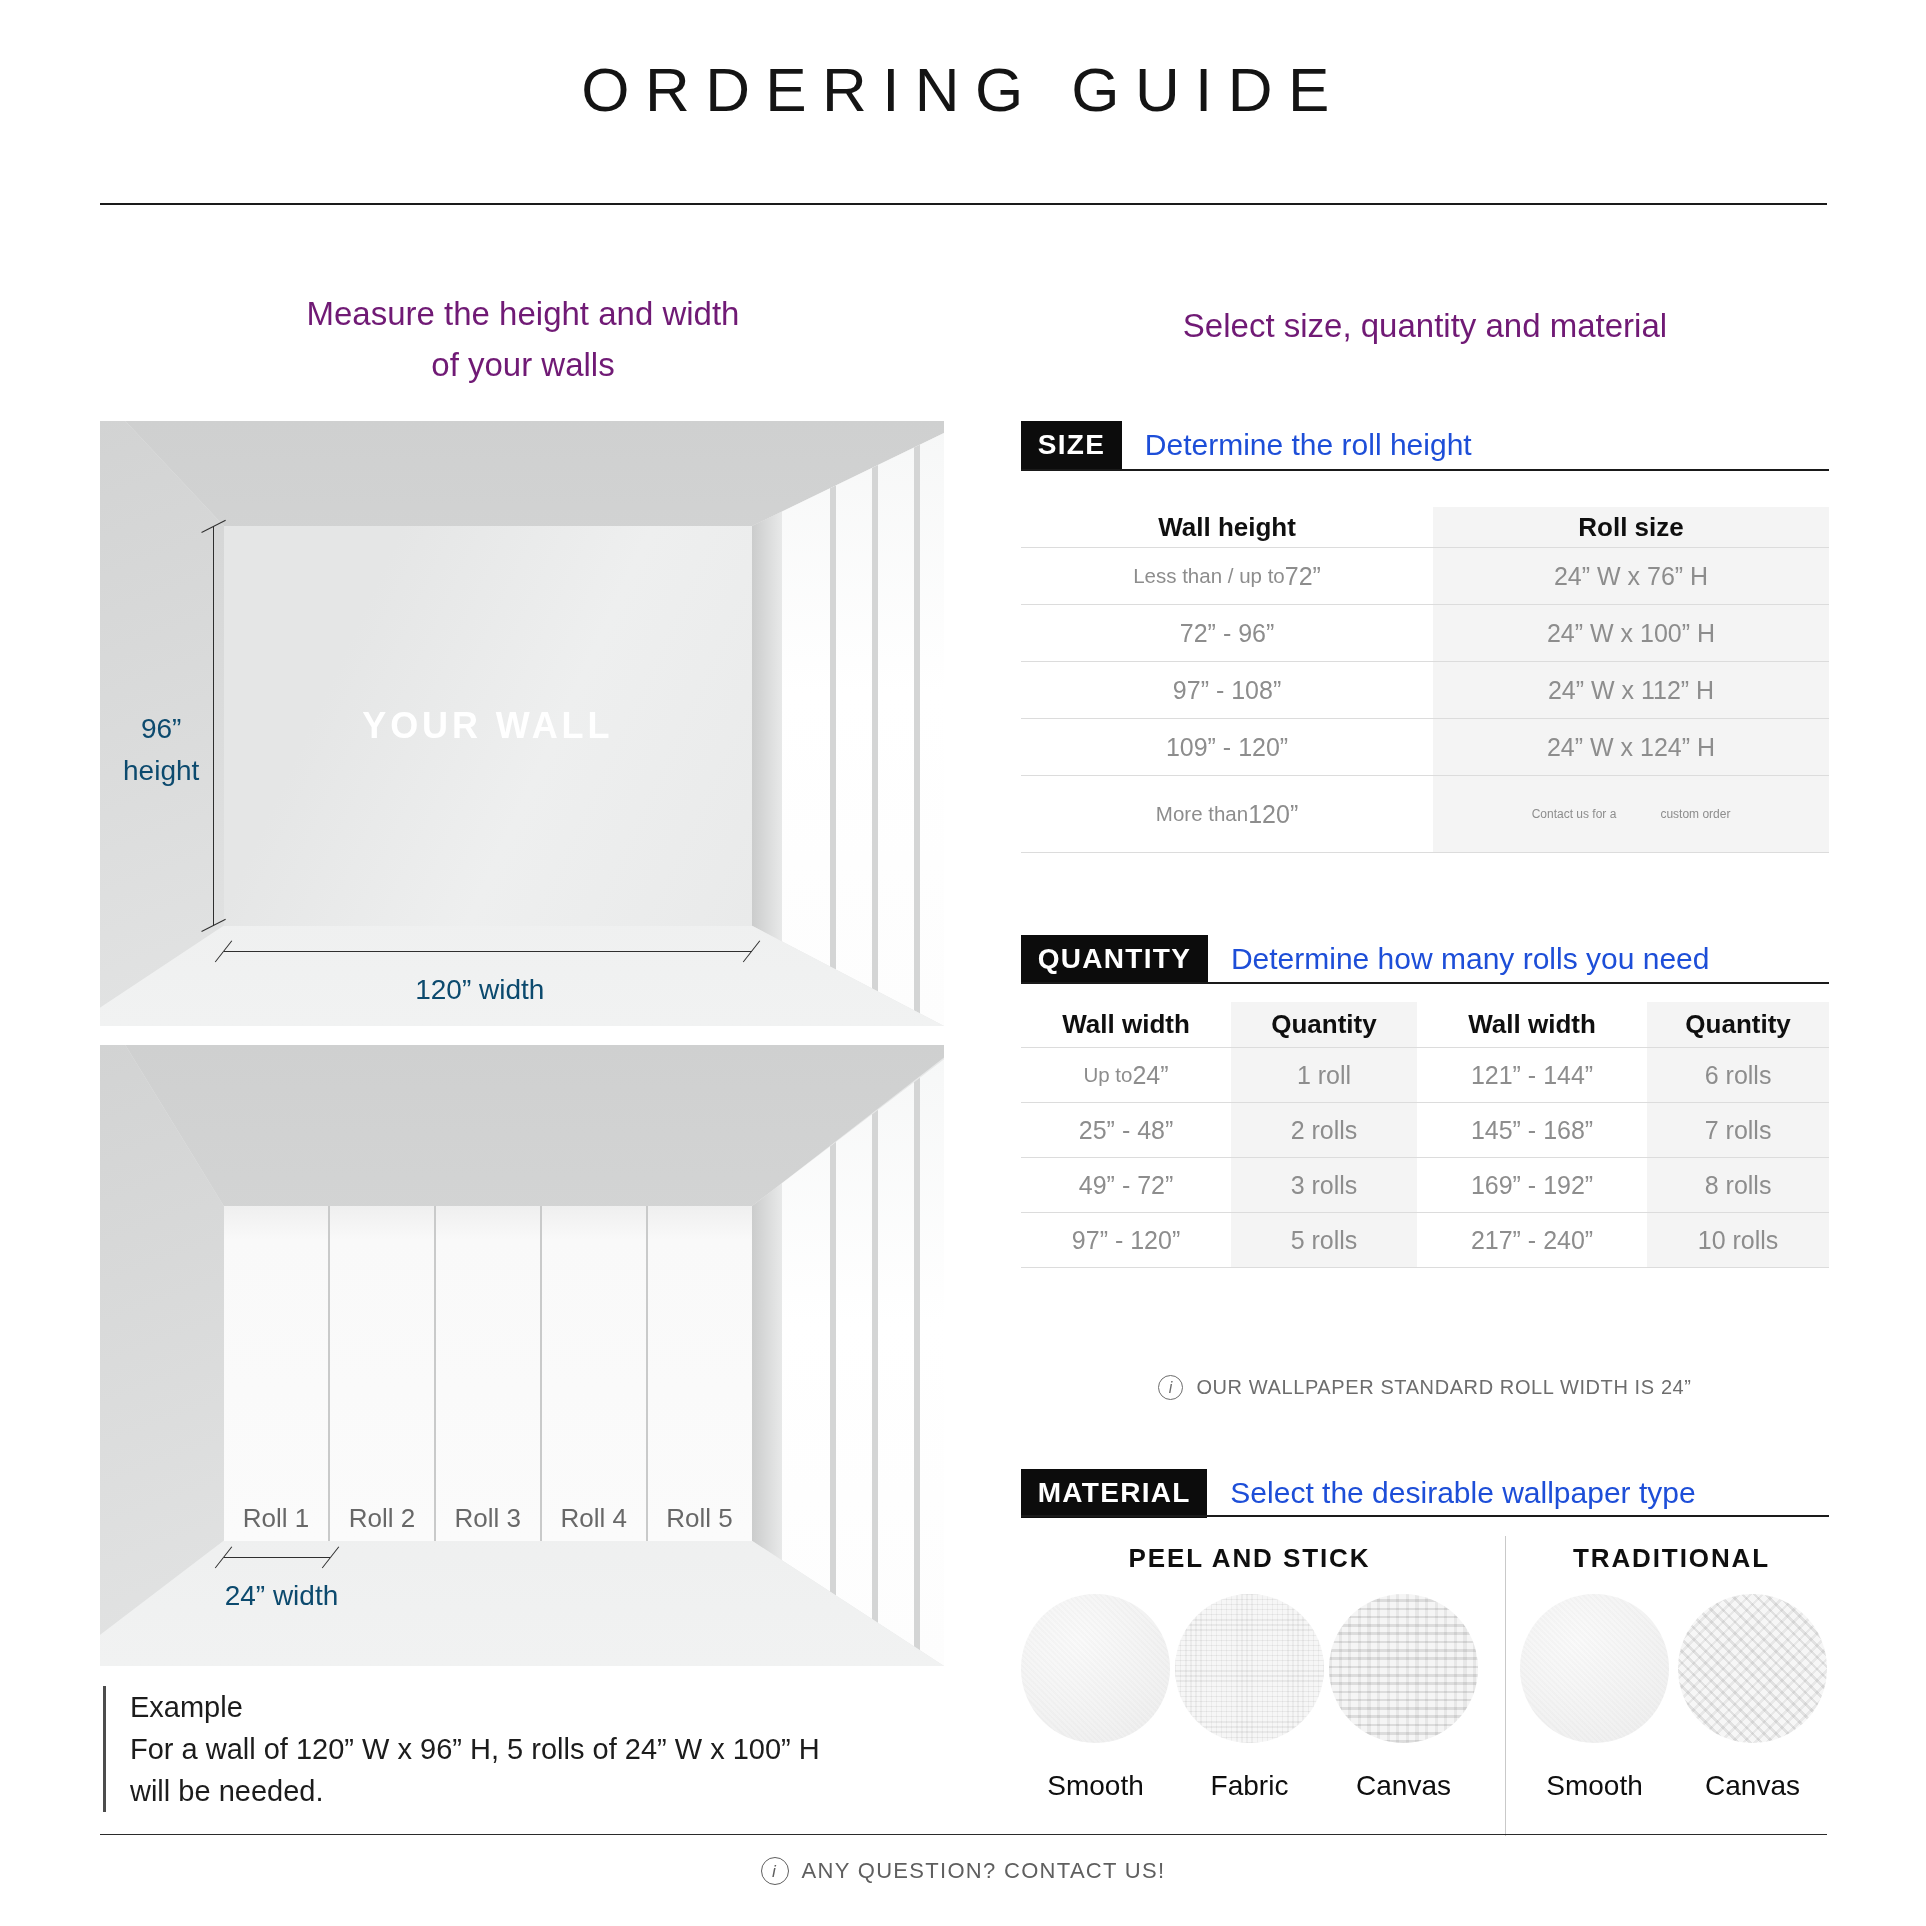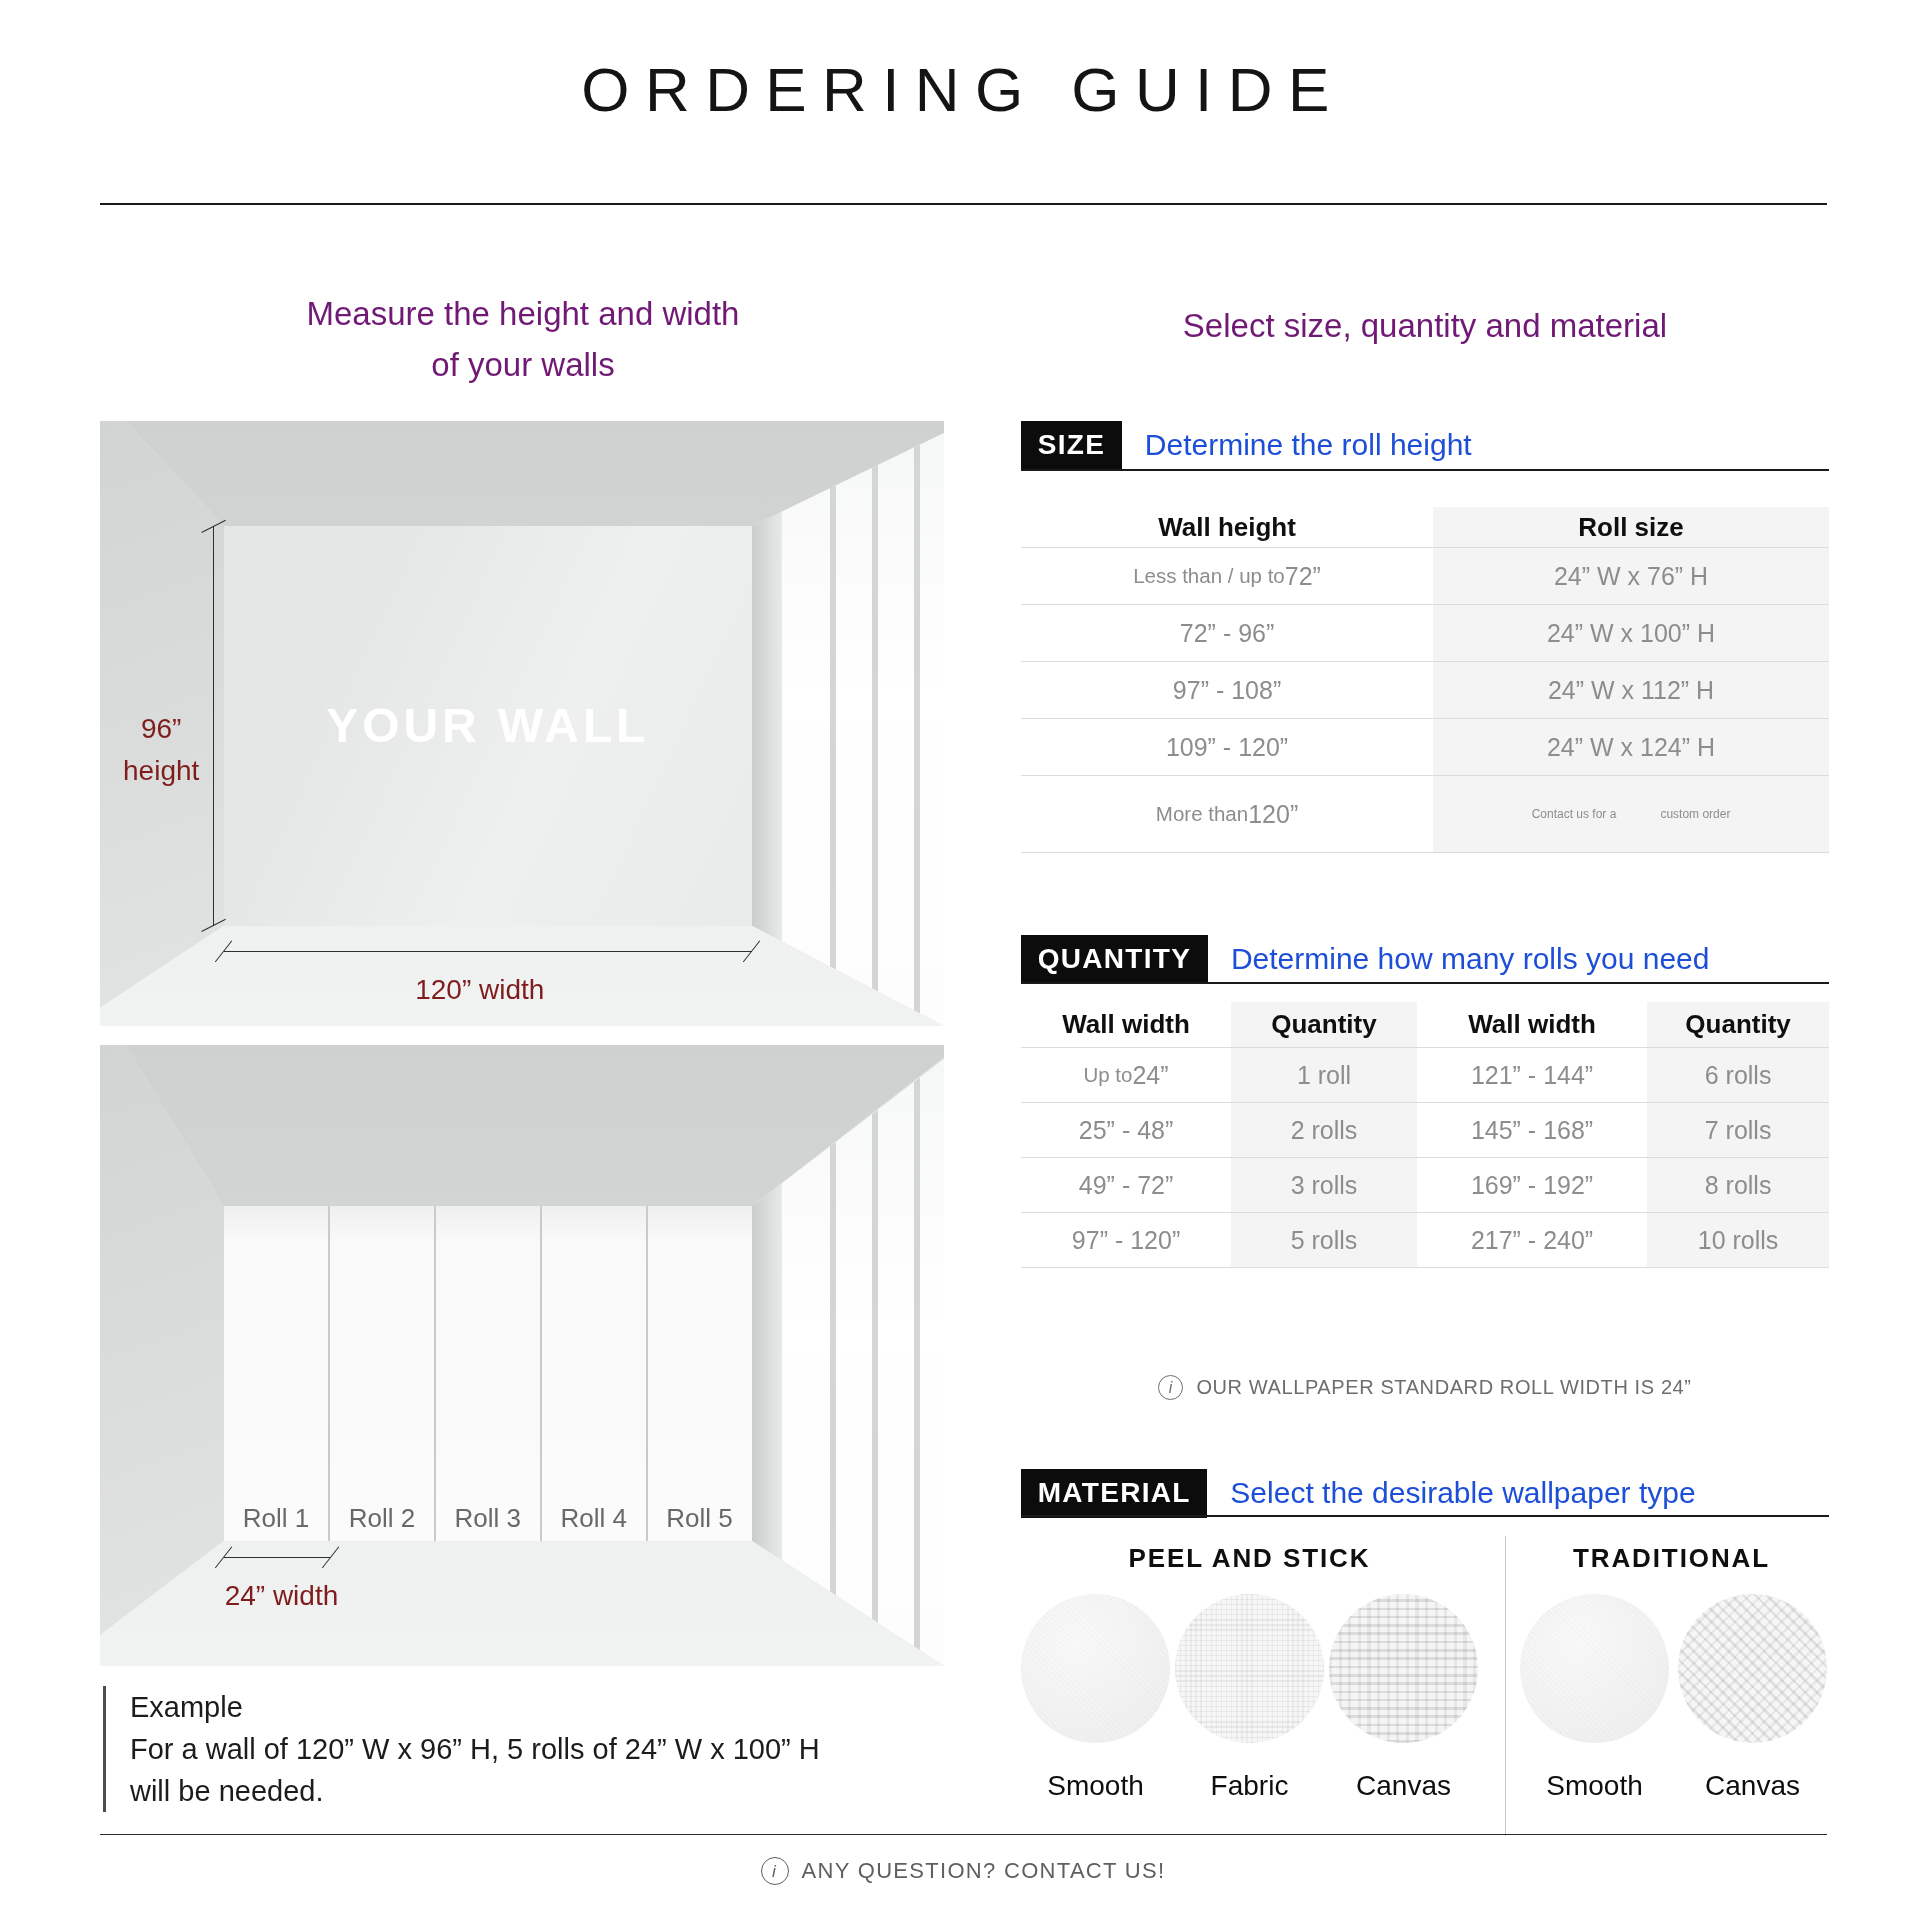--- a/index.html
+++ b/index.html
@@ -36,42 +36,42 @@
     background:linear-gradient(180deg,#f6f7f7,#ffffff 45%,#fdfdfd);}
   .window .mull{position:absolute;top:0;bottom:0;width:5.8px;background:#d4d5d5;}
   .m1{left:86.5%;}.m2{left:91.5%;}.m3{left:96.5%;}
   .floor{clip-path:polygon(14.7% 83.4%,77.2% 83.4%,100% 100%,0 100%,0 97%);
     background:linear-gradient(180deg,#dddede,#eceded 55%,#f1f2f2);}
   .room2 .floor{clip-path:polygon(14.7% 79.8%,77.2% 79.8%,100% 100%,0 100%,0 95%);}
   .backwall{position:absolute !important;left:14.7% !important;top:17.4% !important;
     width:62.5% !important;height:66% !important;inset:auto;
     background:linear-gradient(115deg,#e5e6e6 25%,#eeefef 60%,#e9eaea);
     display:flex;align-items:center;justify-content:center;}
-  .yourwall-text{color:#ffffff;font-size:48px;font-weight:700;letter-spacing:3.9px;}
+  .yourwall-text{color:#ffffff;font-size:36px;font-weight:700;letter-spacing:3.9px;}
 
   .panels{position:absolute !important;left:14.7% !important;top:26% !important;
     width:62.5% !important;height:53.8% !important;inset:auto;
     display:flex;gap:1.9px;background:#c9caca;}
   .panel{flex:1;position:relative;background:linear-gradient(180deg,#efefef 0,#f9f9f9 10%,#fbfbfb);}
   .roll-label{position:absolute;bottom:6.4px;left:0;width:100%;text-align:center;
     font-size:26px;color:#686868;}
 
   
   .measure{position:absolute !important;inset:auto;background:#2f2f2f;}
   .vmeasure{left:13.4% !important;top:17.4% !important;width:1.3px !important;height:66% !important;}
   .hmeasure{left:14.7% !important;top:87.6% !important;width:62.5% !important;height:1.3px !important;}
   .hmeasure2{left:14.7% !important;top:82.4% !important;width:12.6% !important;height:1.3px !important;}
   .tick{position:absolute;background:#2f2f2f;width:1.3px;height:27px;}
   .vmeasure .tick{left:-0.6px;transform:rotate(63deg);}
   .vmeasure .t1{top:-13.5px;}.vmeasure .t2{bottom:-13.5px;}
   .hmeasure .tick,.hmeasure2 .tick{top:-13px;transform:rotate(38deg);}
   .hmeasure .t1,.hmeasure2 .t1{left:-0.6px;}
   .hmeasure .t2,.hmeasure2 .t2{right:-0.6px;}
 
-  .dim-label{position:absolute !important;inset:auto;font-size:28px;color:#7f1d1d;
+  .dim-label{position:absolute !important;inset:auto;font-size:28px;color:#0c4a6e;
     text-align:center;line-height:1.5;}
   .height-label{left:1% !important;top:47.5% !important;width:12.5% !important;}
   .height-label span{display:block;}
   .width-label{left:27% !important;top:90.5% !important;width:36% !important;}
   .width-label2{left:9% !important;top:85.3% !important;width:25% !important;}
 
   
   .example{position:absolute;left:103px;top:1686px;display:flex;align-items:stretch;}
   .example-bar{width:2.6px;background:#4d4d4d;margin-right:24.4px;}
   .example-text{font-size:29px;color:#1c1c1c;line-height:1.45;}

